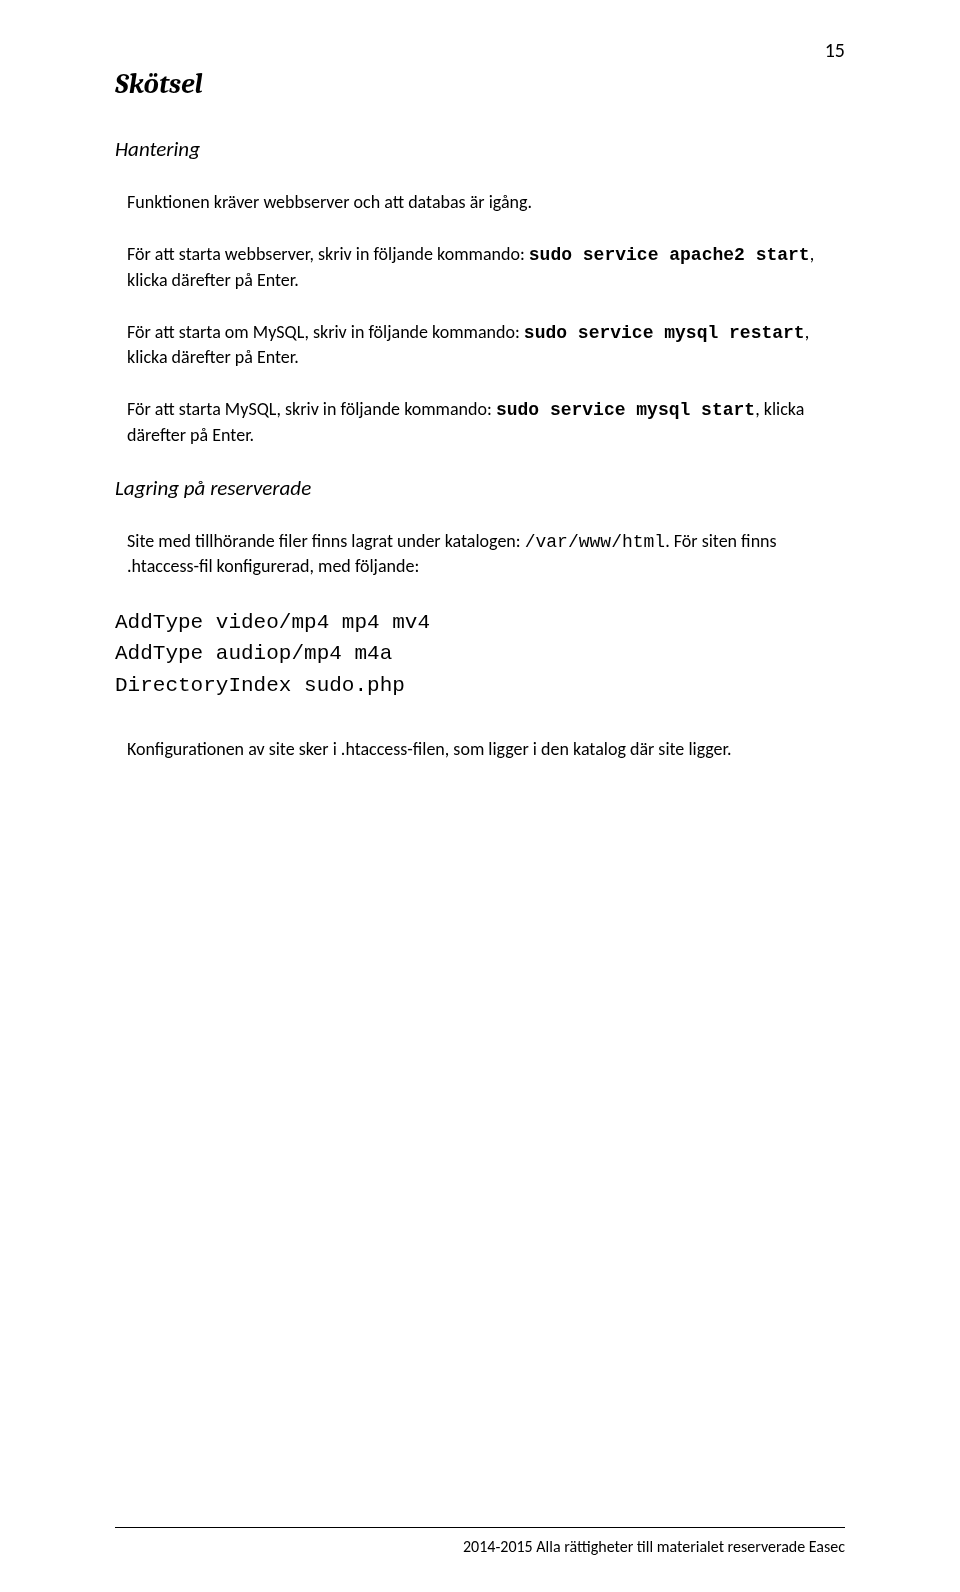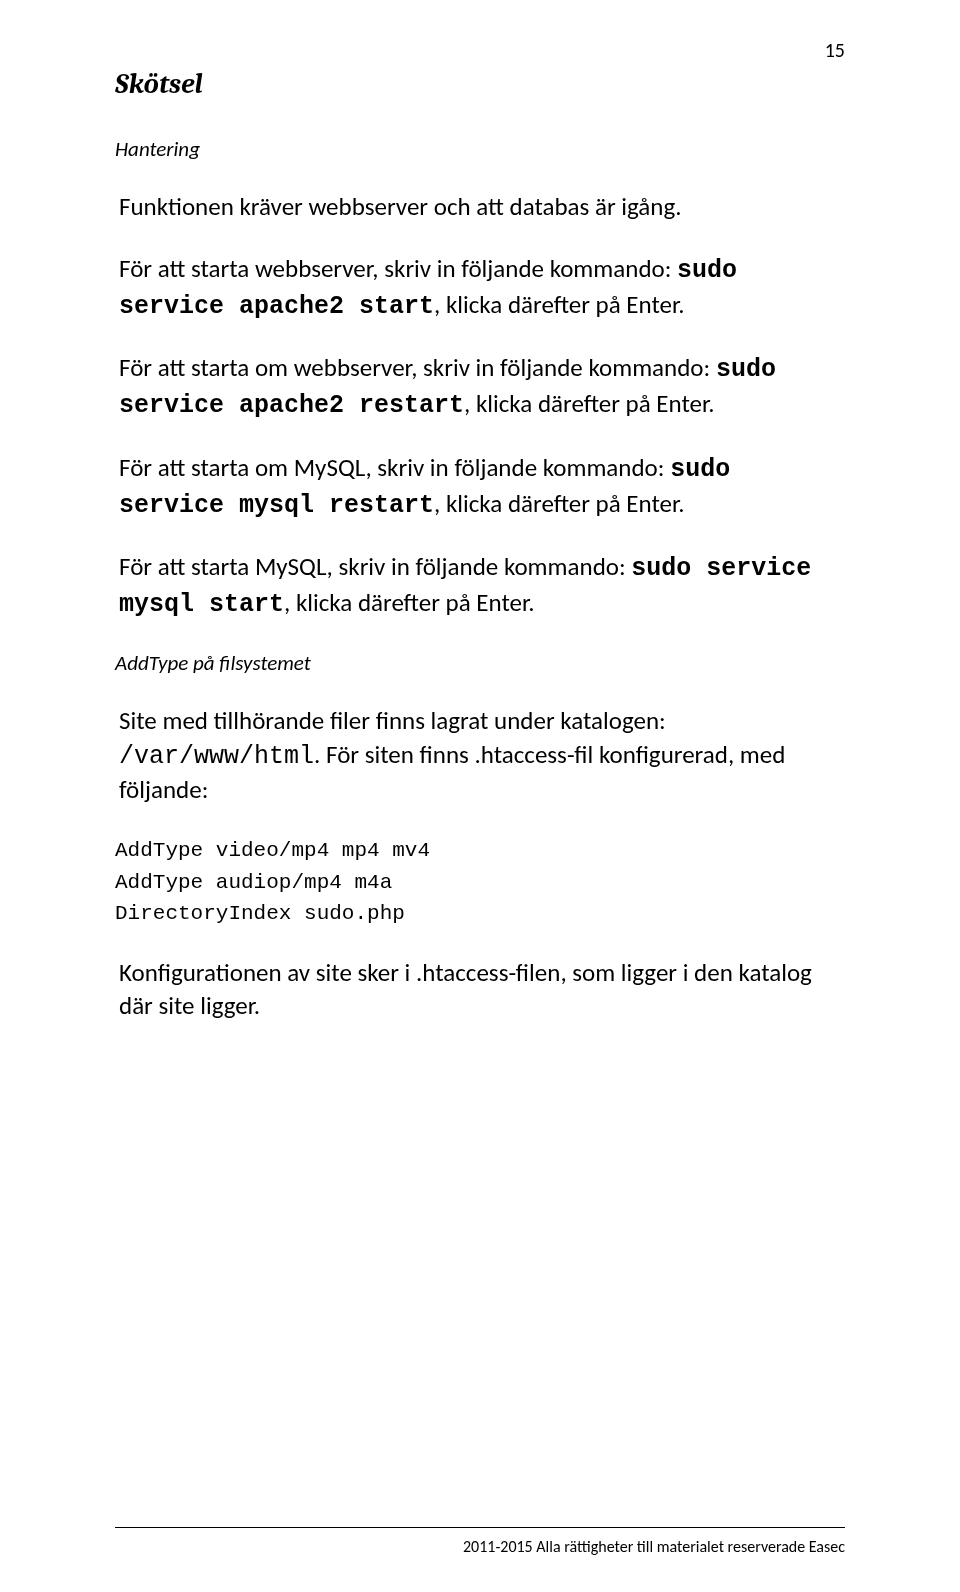--- a/index.html
+++ b/index.html
@@ -23,42 +23,42 @@
     text-align: center;
   }
   .h1 {
     font-family: Cambria, Georgia, "Times New Roman", serif;
     font-weight: 700;
     font-size: 28px;
     margin: 16px 0 36px 0;
     font-style: italic;
   }
   .p {
-    font-size: 25px;
+    font-size: 18px;
     line-height: 1.35;
-    margin: 0 0 28px 4px;
+    margin: 0 0 28px 12px;
   }
   .subhead {
     font-style: italic;
     font-size: 21px;
     margin: 16px 0 28px 0;
   }
   .code {
     font-family: "Courier New", Courier, monospace;
     font-weight: bold;
   }
   .codeline {
     font-family: Liberation Mono, monospace;
     font-weight: normal;
   }
   .cmdblock {
     font-family: "Courier New", Courier, monospace;
     font-size: 21px;
     line-height: 1.5;
-    margin: 0 0 26px 0;
+    margin: 0 0 36px 0;
   }
   .footer-line {
     position: absolute;
     left: 115px;
     right: 115px;
     bottom: 64px;
     border-top: 1px solid #000;
   }
   .footer-text {
     position: absolute;
@@ -76,41 +76,38 @@
   <div class="h1">Skötsel</div>
 
   <div class="subhead">Hantering</div>
 
   <div class="p">Funktionen kräver webbserver och att databas är igång.</div>
 
   <div class="p">
     <span>För att starta webbserver, skriv in följande kommando: </span><span class="code">sudo service apache2 start</span><span>, klicka därefter på Enter.</span>
   </div>
 
-  <div class="p">
-    <span>För att starta om webbserver, skriv in följande kommando: </span><span class="code">sudo service apache2 restart</span><span>, klicka därefter på Enter.</span>
-  </div>
 
   <div class="p">
     <span>För att starta om MySQL, skriv in följande kommando: </span><span class="code">sudo service mysql restart</span><span>, klicka därefter på Enter.</span>
   </div>
 
   <div class="p">
     <span>För att starta MySQL, skriv in följande kommando: </span><span class="code">sudo service mysql start</span><span>, klicka därefter på Enter.</span>
   </div>
 
-  <div class="subhead">AddType på filsystemet</div>
+  <div class="subhead">Lagring på reserverade</div>
 
   <div class="p">
     <span>Site med tillhörande filer finns lagrat under katalogen: </span><span class="codeline">/var/www/html</span><span>. För siten finns .htaccess-fil konfigurerad, med följande:</span>
   </div>
 
   <div class="cmdblock">
     <div>AddType video/mp4 mp4 mv4</div>
     <div>AddType audiop/mp4 m4a</div>
     <div>DirectoryIndex sudo.php</div>
   </div>
 
   <div class="p">Konfigurationen av site sker i .htaccess-filen, som ligger i den katalog där site ligger.</div>
 </div>
 
 <div class="footer-line"></div>
-<div class="footer-text">2011-2015 Alla rättigheter till materialet reserverade Easec</div>
+<div class="footer-text">2014-2015 Alla rättigheter till materialet reserverade Easec</div>
 
 </body></html>

